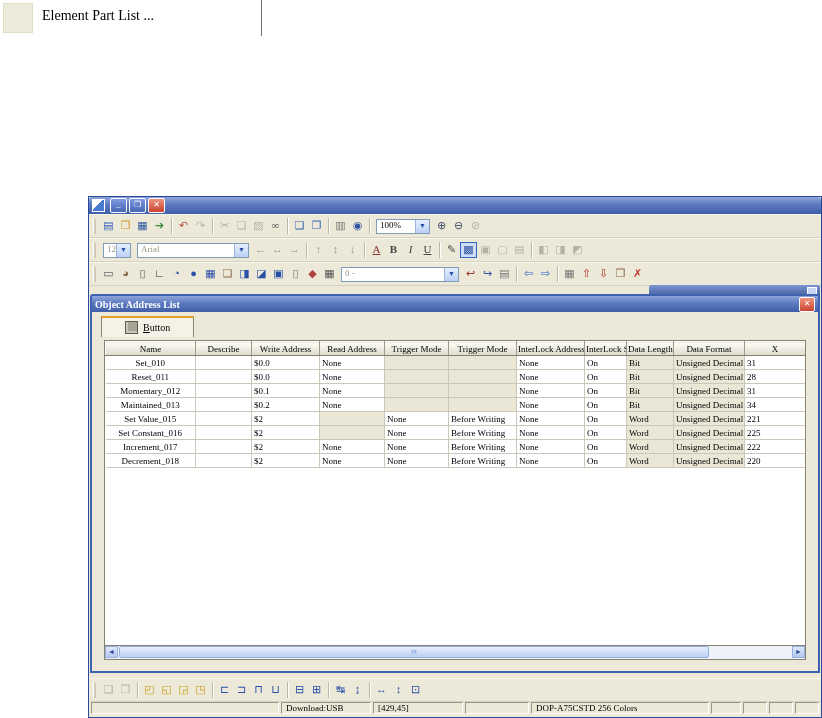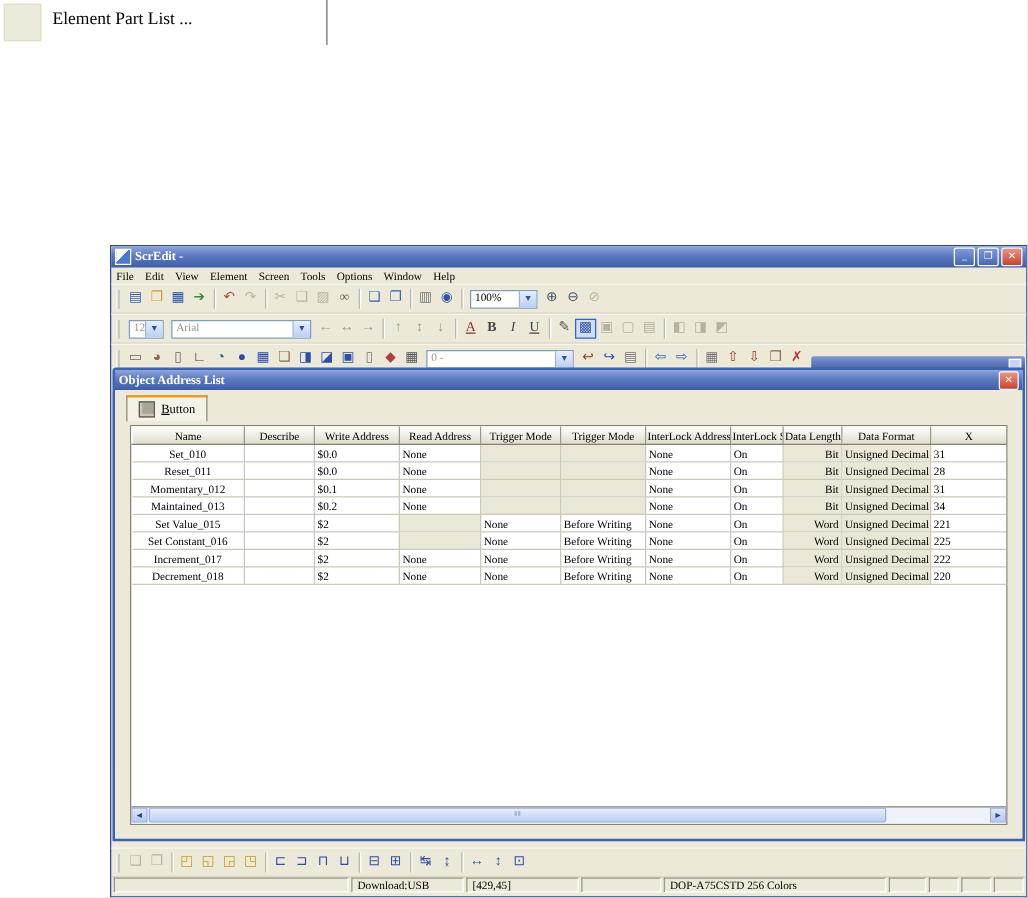--- a/index.html
+++ b/index.html
@@ -54,39 +54,39 @@
   
   .dialog{position:absolute;left:1px;top:97px;width:730px;height:379px;z-index:5;
           border:2px solid #3c62b0;background:#ece9d8;box-sizing:border-box;
           border-radius:3px 3px 0 0;}
   .dlg-title{height:16px;background:linear-gradient(180deg,#8fa5da 0%,#5c7ac0 45%,#3f5ea8 100%);
              display:flex;align-items:center;color:#fff;padding:0 3px;}
   .dlg-title-text{font-size:10px;font-weight:bold;flex:1;}
   .dlg-close{width:14px;height:13px;border:1px solid #fff;border-radius:2px;color:#fff;
              background:linear-gradient(#f0947e,#c8432f);font-size:8px;line-height:11px;
              text-align:center;flex:0 0 auto;}
-  .tab{position:absolute;left:9px;top:20px;height:21px;padding:0 9px;box-sizing:border-box;
+  .tab{position:absolute;left:9px;top:20px;height:21px;padding:0 23px;box-sizing:border-box;
        background:#f4f2e7;border:1px solid #8a8775;border-bottom:none;
        border-top:2px solid #e89c28;display:flex;align-items:center;gap:5px;font-size:10px;}
   .tab-icon{width:11px;height:11px;background:#a8a496;border:1px solid #5f5c4e;
             box-shadow:inset 2px -2px 0 #c9c6b9;flex:0 0 auto;}
   .tab-label{display:inline-block;}
   .tab-label::first-letter{text-decoration:underline;}
 
   .tablewrap{position:absolute;left:12px;top:44px;width:702px;height:320px;
              background:#fff;border:1px solid #848270;box-sizing:border-box;overflow:hidden;}
   table.grid{border-collapse:collapse;table-layout:fixed;width:700px;font-size:9px;}
   .grid th{height:13px;background:linear-gradient(#fdfdf9,#dedbca);font-weight:normal;
            border-top:1px solid #fff;border-left:1px solid #fff;
            border-right:1px solid #9c9a8a;border-bottom:1px solid #80806f;
            overflow:hidden;white-space:nowrap;text-align:center;padding:0 1px;}
   .grid td{height:13px;border-right:1px solid #cbc8ba;border-bottom:1px solid #cbc8ba;
            padding:0 2px;white-space:nowrap;overflow:hidden;}
   .grid td.c{text-align:center;}
-  .grid td.shaded{background:#eae7d6;text-align:right;}
+  .grid td.shaded{background:#eae7d6;}
 
   .hscroll{position:absolute;left:0;right:0;bottom:0;height:13px;background:#eef2fb;
            border-top:1px solid #848270;}
   .sbtn{position:absolute;top:0;width:13px;height:12px;box-sizing:border-box;
         background:linear-gradient(#dfe8fa,#b4c8ef);border:1px solid #98b0e0;
         color:#27438f;font-size:7px;line-height:10px;text-align:center;}
   .sbtn.left{left:0;} .sbtn.right{right:0;}
   .sthumb{position:absolute;left:14px;top:0;width:590px;height:12px;box-sizing:border-box;
           background:linear-gradient(#e7eefc,#bcd0f2);border:1px solid #98b0e0;border-radius:2px;}
   .sthumb::after{content:"▮▮";color:#9fb6e2;font-size:5px;display:block;text-align:center;line-height:10px;}
@@ -102,39 +102,27 @@
 <body>
 
 <div class="frag-icon"></div>
 <div class="frag-label">Element Part List ...</div>
 <div class="frag-divider"></div>
 
 <div class="win">
 
   <div class="titlebar">
     <span class="app-icon"></span>
-    <span class="title-text">ScrEdit -</span>
     <span style="display: flex;">
         <span class="winbtn">_</span>
         <span class="winbtn">❐</span>
         <span class="winbtn close-btn">✕</span>
       </span>
   </div>
 
-  <div class="menubar" id="menubar">
-      <span class="menu-item">File</span>
-      <span class="menu-item">Edit</span>
-      <span class="menu-item">View</span>
-      <span class="menu-item">Element</span>
-      <span class="menu-item">Screen</span>
-      <span class="menu-item">Tools</span>
-      <span class="menu-item">Options</span>
-      <span class="menu-item">Window</span>
-      <span class="menu-item">Help</span>
-    </div>
 
   <div class="toolbar">
     <span class="grip"></span>
     <span style="display:flex;align-items:center;">
         <span class="ticon" style="color: rgb(53, 99, 184);">▤</span>
         <span class="ticon" style="color: rgb(208, 154, 40);">❐</span>
         <span class="ticon" style="color: rgb(47, 85, 160);">▦</span>
         <span class="ticon" style="color: rgb(58, 138, 58);">➔</span>
         <span class="tsep"></span>
         <span class="ticon" style="color: rgb(176, 72, 56);">↶</span>

